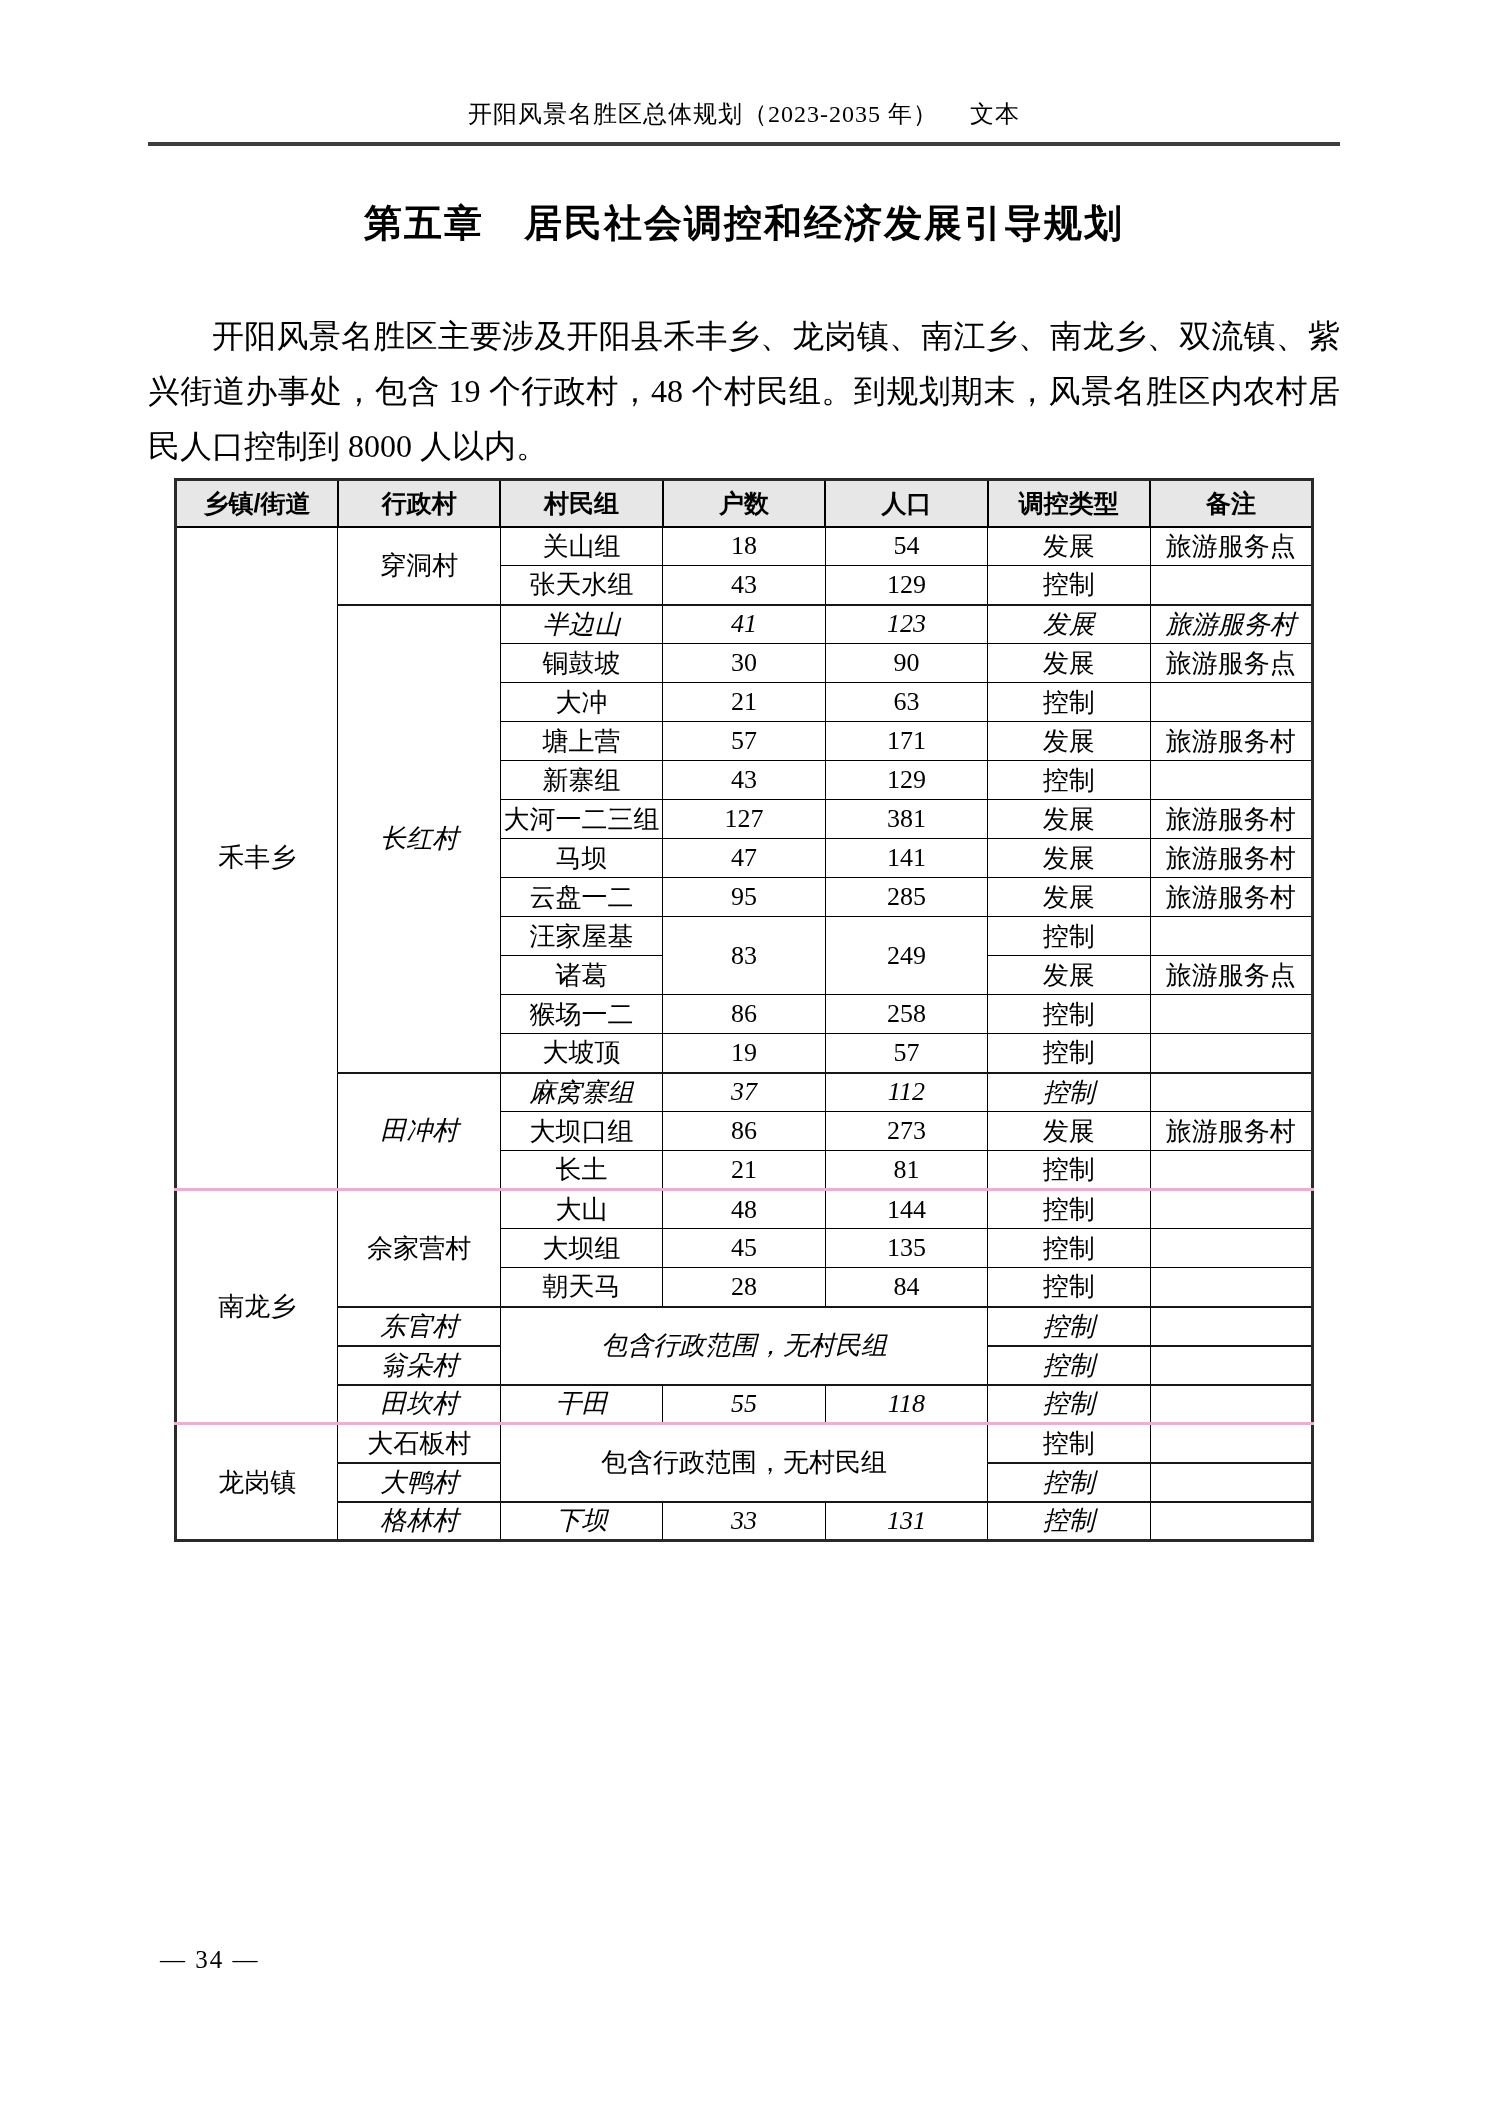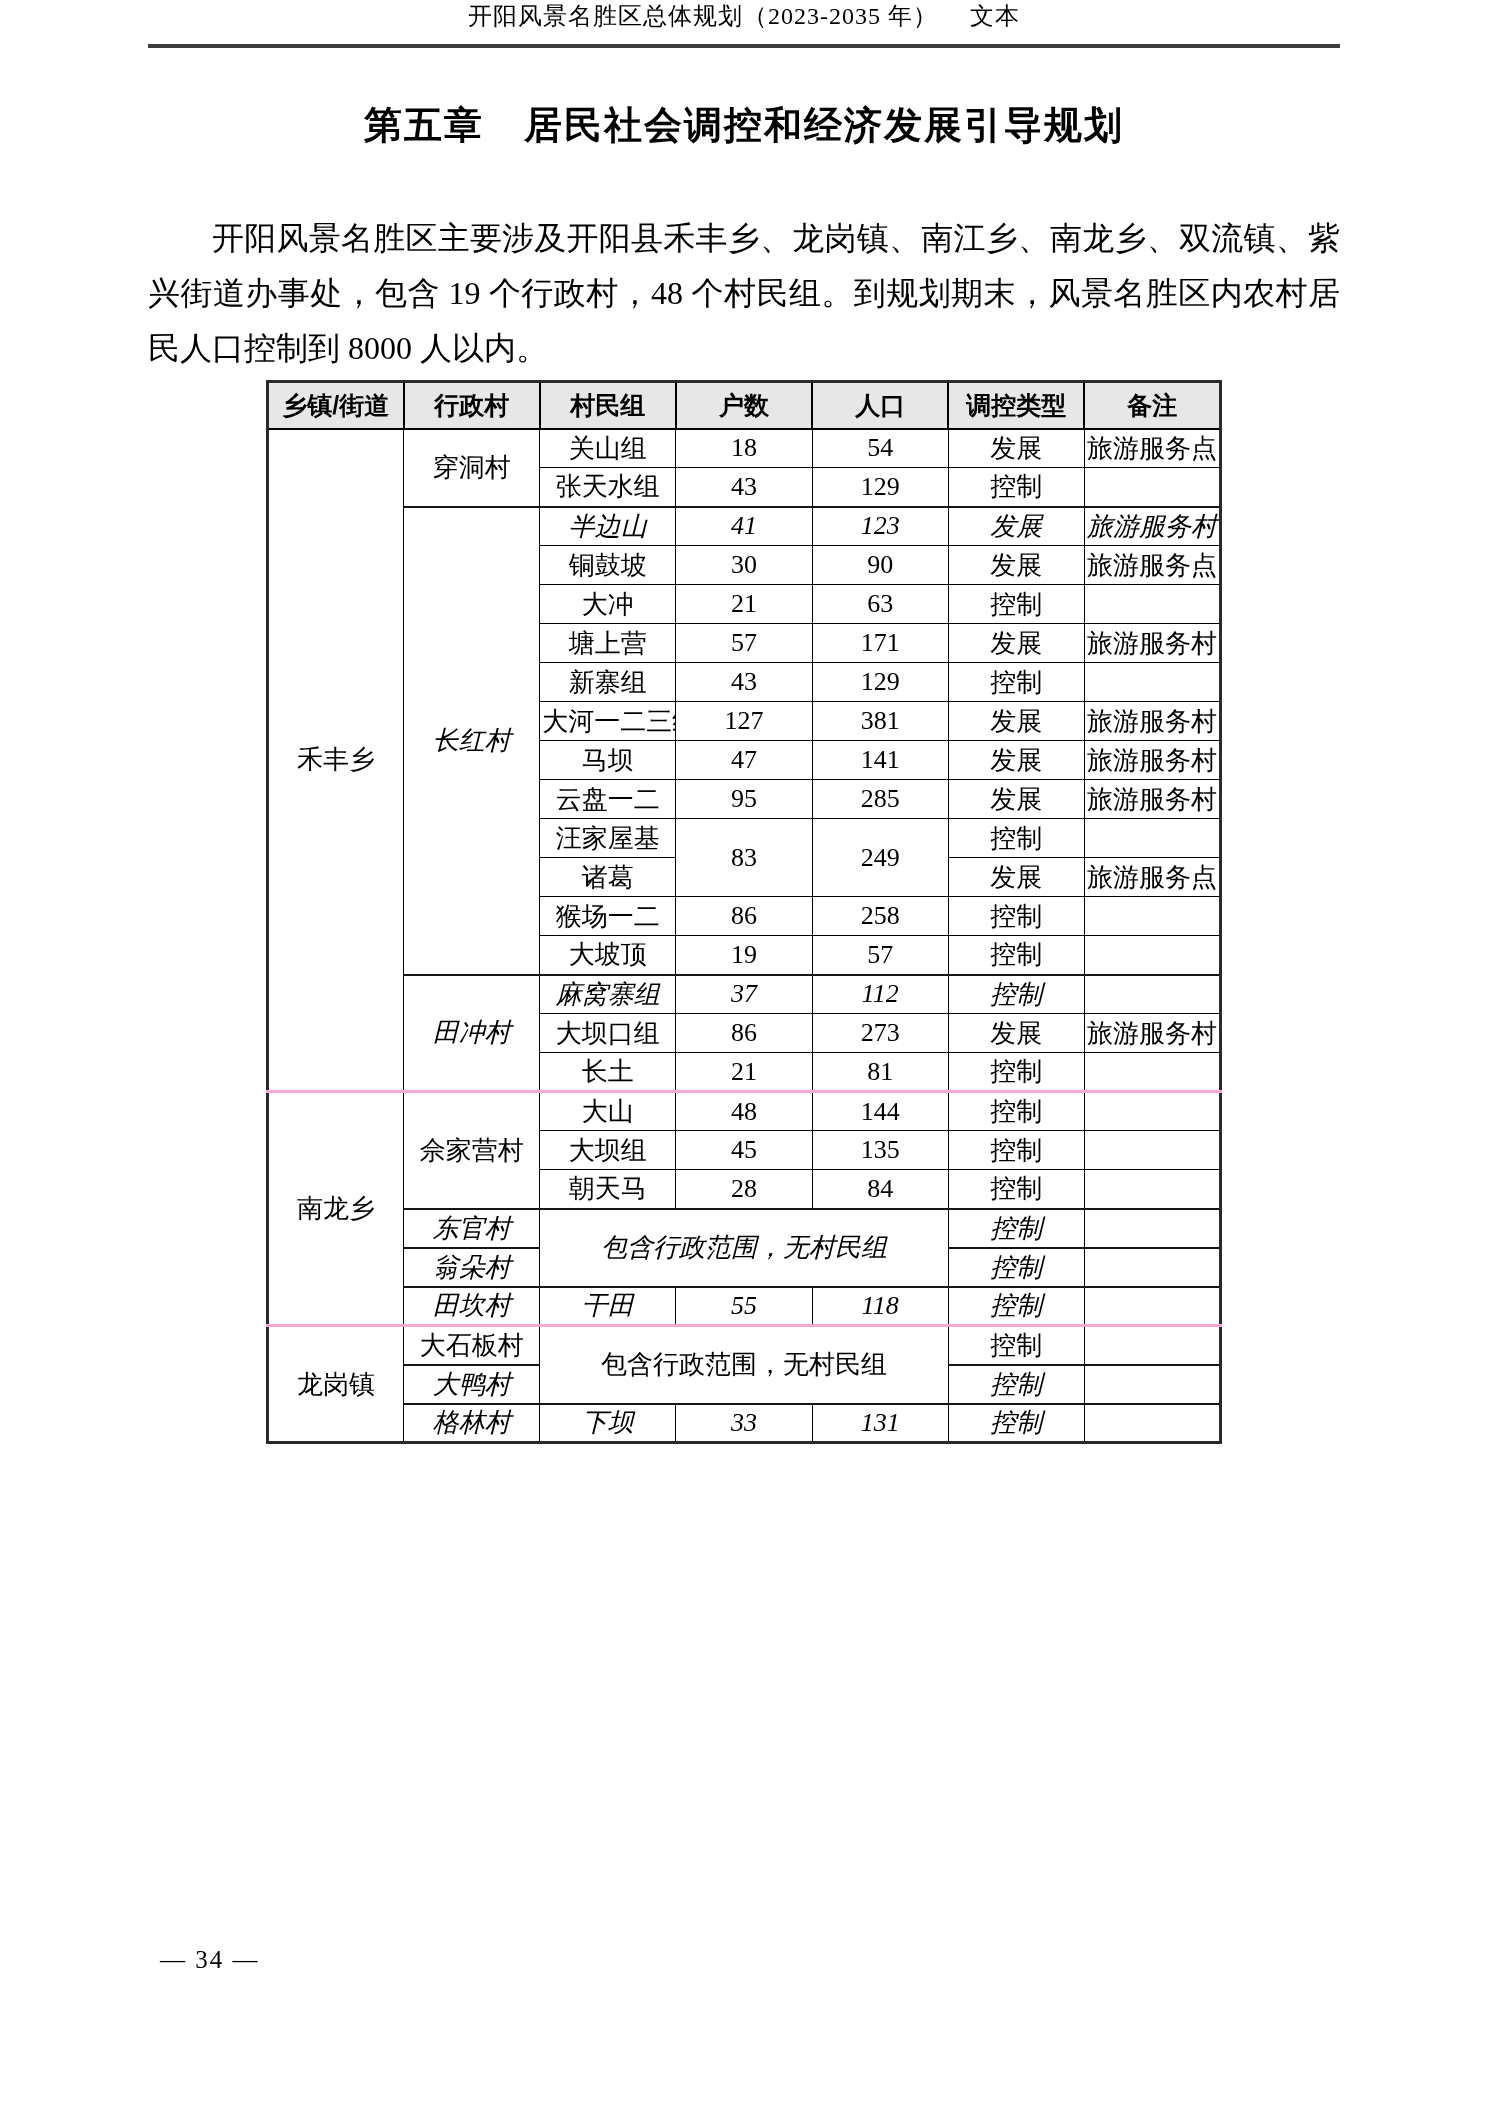--- a/index.html
+++ b/index.html
@@ -13,20 +13,21 @@
     color: #000;
     font-family: "Liberation Serif", "DejaVu Serif", serif;
   }
   .content {
     position: absolute;
     left: 148px;
     top: 0;
     width: 1192px;
   }
   .running-header {
+    padding-top: 98px;
     text-align: center;
     font-size: 24px;
     letter-spacing: 1px;
     white-space: pre;
   }
   .header-rule {
     height: 4px;
     background: #3d3d3d;
     margin-top: 12px;
   }
@@ -57,21 +58,21 @@
   .table-caption {
     margin-top: 16px;
     text-align: center;
     font-size: 25px;
     font-weight: bold;
     font-family: "Liberation Sans", "DejaVu Sans", sans-serif;
     white-space: pre;
   }
   table.control-table {
     margin: 4px auto 0 auto;
-    width: 956px;
+    width: 1140px;
     border-collapse: collapse;
     table-layout: fixed;
     border: 3px solid #2a2a2a;
   }
   table.control-table th {
     background: #e7e7e7;
     font-family: "Liberation Sans", "DejaVu Sans", sans-serif;
     font-size: 25px;
     font-weight: bold;
     height: 47px;

